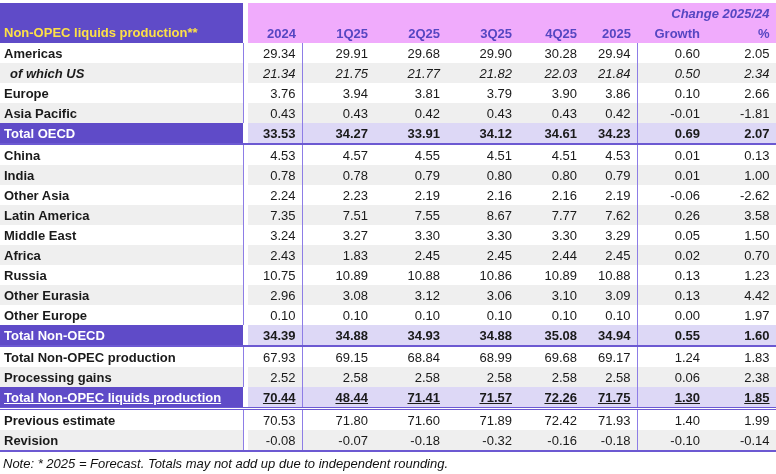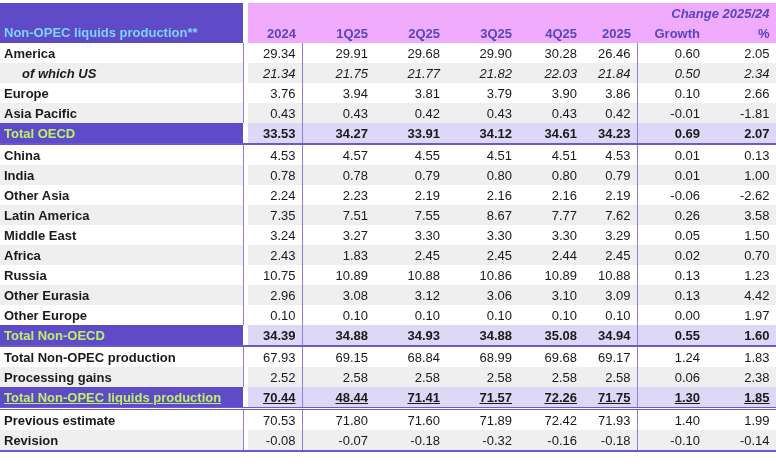--- a/index.html
+++ b/index.html
@@ -9,21 +9,21 @@
     font-family:"Liberation Sans", sans-serif;
   }
   table.momr {
     border-collapse:collapse; table-layout:fixed; width:776px;
     font-size:13px; color:#1a1a1a;
   }
   td { height:20px; padding:0 6px 0 0; white-space:nowrap; overflow:hidden; vertical-align:middle; }
 
   
   td.dark-cell {
-    background:#5f4bc8; color:#7dd3fc; font-weight:bold;
+    background:#5f4bc8; color:#fde047; font-weight:bold;
     vertical-align:bottom; text-align:left;
     padding:0 16px 3px 4px;
     margin-top:16px;
   }
   tr.hdr-row1 { height:19px; }
   tr.hdr-row2 { height:20px; }
   td.hdr { background:#f0abfc; color:#5646c2; font-weight:bold; text-align:right; }
   td.change-cell { font-style:italic; border-right:1px solid #7c6bdd; }
   td.col-hdr.last { border-right:1px solid #7c6bdd; }
   td.gap { padding:0; background:#ffffff; }
@@ -31,24 +31,24 @@
   
   tr.plain  { background:#ffffff; }
   tr.stripe { background:#efefef; }
   td.lbl { text-align:left; font-weight:bold; padding:0 0 0 4px; }
   td.val { text-align:right; }
   tr.data-row td.lbl { border-right:1px solid #8d7de6; }
   td.c0, td.c5, td.c7 { border-right:1px solid #8d7de6; }
 
   
   tr.r-italic td { font-style:italic; }
-  tr.r-italic td.lbl { padding-left:22px; }
+  tr.r-italic td.lbl { padding-left:10px; }
 
   
-  tr.total-row td.lbl { background:#5f4bc8; color:#bef264; border-right:none; }
+  tr.total-row td.lbl { background:#5f4bc8; color:#ffffff; border-right:none; }
   tr.total-row td.gap { background:#ffffff; }
   tr.total-row td.val { background:#ddd8f6; font-weight:bold; }
   tr.r-total td { border-bottom:2px solid #6c59d2; }
   tr.r-total-final td { border-bottom:3px double #6c59d2;text-decoration:underline; }
   tr.r-revision td { border-bottom:2px solid #6c59d2; }
 
   .note {
     font-size:13px; font-style:italic; color:#111111;
     padding:4px 0 0 3px;
   }
@@ -82,28 +82,28 @@
         <td class="hdr col-hdr">2Q25</td>
         <td class="hdr col-hdr">3Q25</td>
         <td class="hdr col-hdr">4Q25</td>
         <td class="hdr col-hdr">2025</td>
         <td class="hdr col-hdr">Growth</td>
         <td class="hdr col-hdr last">%</td>
       </tr>
     </thead>
     <tbody>
         <tr class="r-normal data-row plain">
-          <td class="lbl">America</td>
+          <td class="lbl">Americas</td>
           <td class="gap"></td>
           <td class="val c0">29.34</td>
           <td class="val c1">29.91</td>
           <td class="val c2">29.68</td>
           <td class="val c3">29.90</td>
           <td class="val c4">30.28</td>
-          <td class="val c5">26.46</td>
+          <td class="val c5">29.94</td>
           <td class="val c6">0.60</td>
           <td class="val c7">2.05</td>
         </tr>
         <tr class="r-italic data-row stripe">
           <td class="lbl">of which US</td>
           <td class="gap"></td>
           <td class="val c0">21.34</td>
           <td class="val c1">21.75</td>
           <td class="val c2">21.77</td>
           <td class="val c3">21.82</td>
@@ -323,13 +323,14 @@
           <td class="val c1">-0.07</td>
           <td class="val c2">-0.18</td>
           <td class="val c3">-0.32</td>
           <td class="val c4">-0.16</td>
           <td class="val c5">-0.18</td>
           <td class="val c6">-0.10</td>
           <td class="val c7">-0.14</td>
         </tr>
       </tbody>
   </table>
+  <div class="note">Note: * 2025 = Forecast. Totals may not add up due to independent rounding.</div>
 </div>
 
 </body></html>

